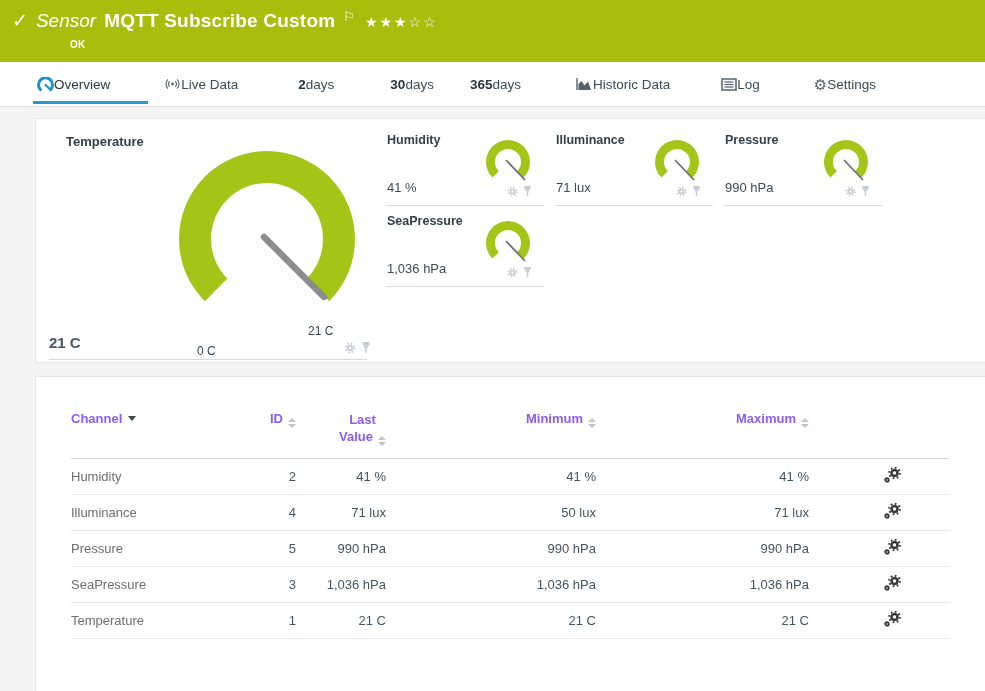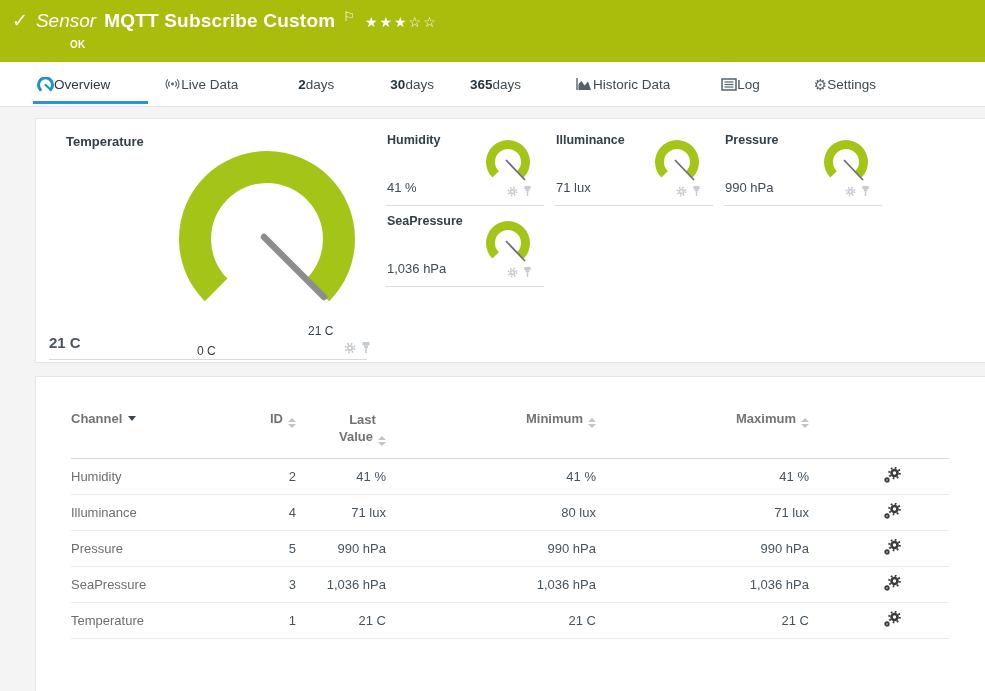--- a/index.html
+++ b/index.html
@@ -54,21 +54,21 @@
   .sg-dial { position:absolute; right:12px; top:11px; }
   .sg-value { position:absolute; left:1px; bottom:13px; font-size:13px; color:#3f4a55; }
   .sg-rule { position:absolute; left:0; bottom:2px; width:158px; border-top:1px solid #dcdcdc; }
   .sg-icons { position:absolute; right:14px; bottom:7px; display:flex; gap:5px; align-items:center; }
 
   
   .table-panel { min-height:330px; padding:20px 0 0 35px; }
   table { border-collapse:collapse; table-layout:fixed; width:878px; font-size:13px; }
   col.c-channel{width:185px} col.c-id{width:40px} col.c-last{width:90px}
   col.c-min{width:210px} col.c-max{width:213px} col.c-gear{width:140px}
-  thead th { font-weight:bold; color:#737373; text-align:right; vertical-align:top;
+  thead th { font-weight:bold; color:#8b5cf6; text-align:right; vertical-align:top;
              padding:14px 0 12px 0; border-bottom:1px solid #d8d8d8; font-size:13px; }
   thead th.h-channel { text-align:left; }
   thead th .hstack { display:inline-block; text-align:center; line-height:17px; }
   tbody td { height:36px; border-bottom:1px solid #eaeaea; text-align:right; color:#46535f; }
   tbody td.t-channel { text-align:left; color:#6e6e6e; }
   tbody td.t-gear { text-align:left; padding-left:74px; }
   .sort { display:inline-flex; flex-direction:column; margin-left:5px; vertical-align:1px; }
   .sort i { width:0; height:0; border-left:4px solid transparent; border-right:4px solid transparent; display:block; }
   .sort .up { border-bottom:4px solid #c4c4c4; margin-bottom:2px; }
   .sort .dn { border-top:4px solid #c4c4c4; }
@@ -359,21 +359,21 @@
                     <circle cx="4" cy="13" r="1.7" fill="none" stroke="#3c3c3c" stroke-width="1.9"></circle>
                   </svg>
                 </span>
               </td>
             </tr>
 
             <tr>
               <td class="t-channel">Illuminance</td>
               <td>4</td>
               <td>71 lux</td>
-              <td>80 lux</td>
+              <td>50 lux</td>
               <td>71 lux</td>
               <td class="t-gear">
                 <span class="row-gear">
                   <svg width="18" height="17" viewBox="0 0 18 17">
                     <circle cx="11.5" cy="6" r="3" fill="none" stroke="#3c3c3c" stroke-width="2.6"></circle>
                     <circle cx="11.5" cy="6" r="5.3" fill="none" stroke="#3c3c3c" stroke-width="2" stroke-dasharray="1.7 2.4"></circle>
                     <circle cx="4" cy="13" r="1.7" fill="none" stroke="#3c3c3c" stroke-width="1.9"></circle>
                   </svg>
                 </span>
               </td>

